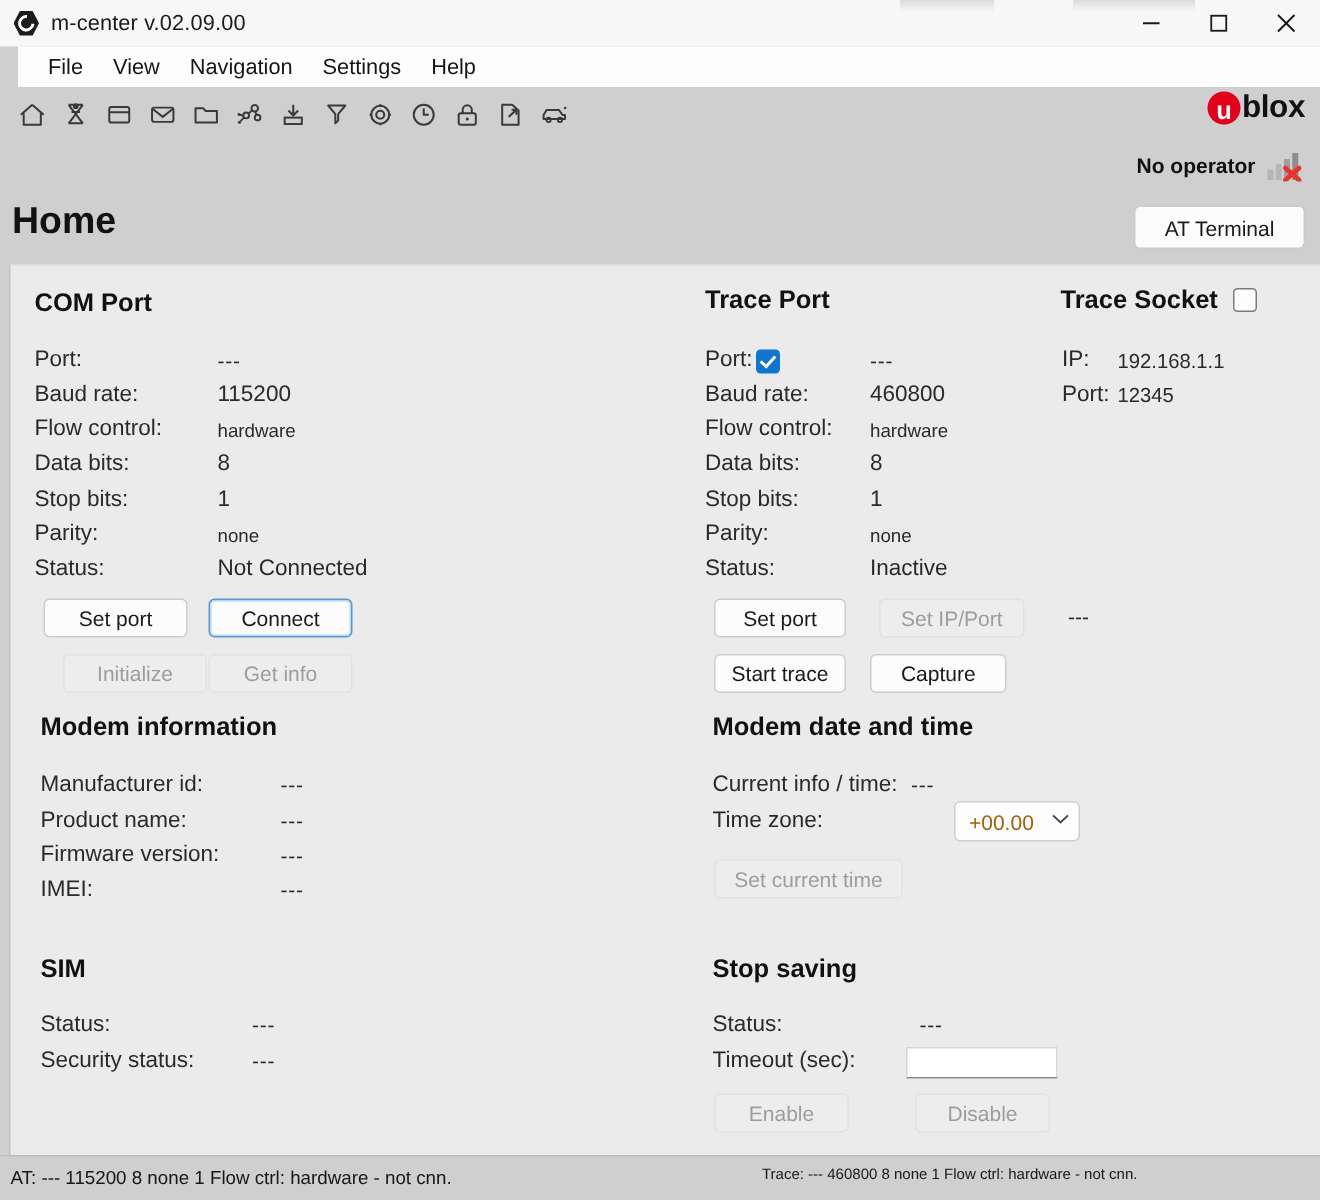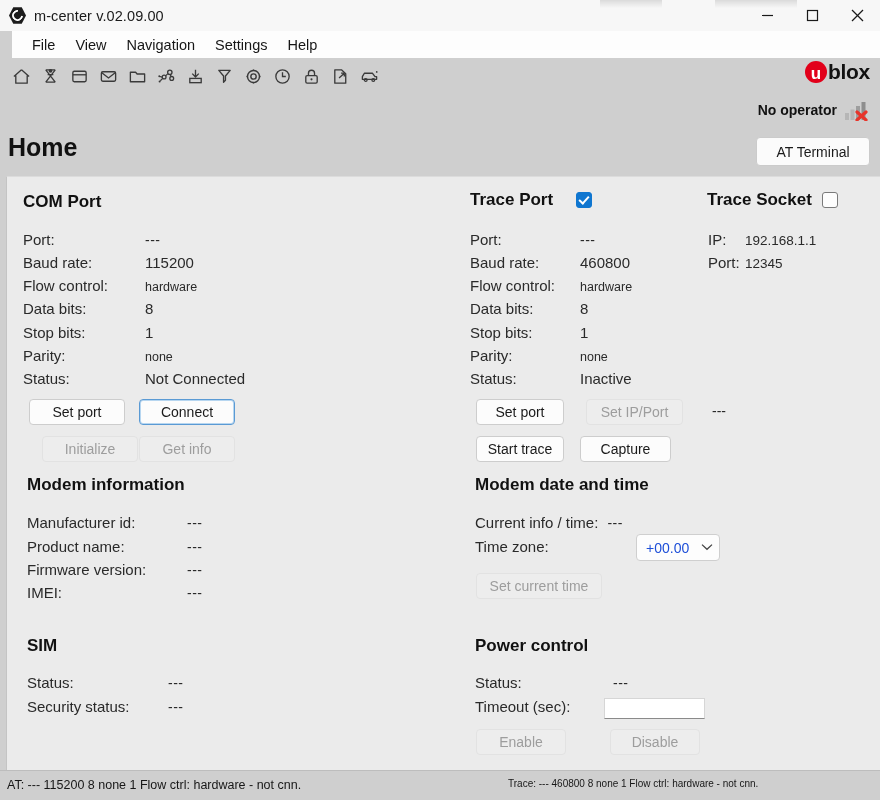--- a/index.html
+++ b/index.html
@@ -208,21 +208,21 @@
   }
 
   
   .select {
     width: 84px; height: 27px;
     background: #fdfdfd;
     border: 1px solid #cfcfcf; border-radius: 4px;
     display: flex; align-items: center;
     box-sizing: border-box;
     padding: 0 6px 0 9px;
-    font-size: 14px; color: #1d4ed8;
+    font-size: 14px; color: #a16207;
     justify-content: space-between;
     cursor: default;
   }
   .select .chev { color: #444; font-size: 11px; line-height: 1; }
 
   
   .tinput {
     width: 101px; height: 21px;
     background: #fff;
     border: 1px solid #d6d6d6;
@@ -468,21 +468,21 @@
         <span class="k" style="width:141px;">Status:</span>
         <span class="v dash">---</span>
       </div>
       <div class="kv" style="position:absolute; left:4px; top:521px;">
         <span class="k" style="width:141px;">Security status:</span>
         <span class="v dash">---</span>
       </div>
     </div>
 
     <div class="col col-mid">
-      <div style="position:absolute; left:0; top:13px; display:flex; align-items:center; gap:23px;">
+      <div style="position:absolute; left:0; top:13px; display:flex; align-items:center; gap:23px;flex-direction:column;">
         <span class="group-title">Trace Port</span>
         <span class="cbox checked"></span>
       </div>
 
       <div class="kv" style="position:absolute; left:0; top:54px;">
         <span class="k" style="width:110px;">Port:</span>
         <span class="v dash">---</span>
       </div>
       <div class="kv" style="position:absolute; left:0; top:77px;">
         <span class="k" style="width:110px;">Baud rate:</span>
@@ -525,21 +525,21 @@
       <div class="select" style="position:absolute; left:166px; top:357px;">
         <span>+00.00</span>
         <span class="chev">
           <svg width="12" height="8" viewBox="0 0 12 8">
               <path d="M1 1.6 L6 6.3 L11 1.6" fill="none" stroke="currentColor" stroke-width="1.3"></path>
             </svg>
         </span>
       </div>
       <div class="btn disabled" style="position:absolute; left:6px; top:396px; width:126px;">Set current time</div>
 
-      <div class="group-title" style="position:absolute; left:5px; top:459px;">Power control</div>
+      <div class="group-title" style="position:absolute; left:5px; top:459px;">Stop saving</div>
       <div class="kv" style="position:absolute; left:5px; top:497px;">
         <span class="k" style="width:138px;">Status:</span>
         <span class="v dash">---</span>
       </div>
       <div class="kv" style="position:absolute; left:5px; top:521px;">
         <span class="k">Timeout (sec):</span>
       </div>
       <input class="tinput" type="text" style="position: absolute; left: 134px; top: 521px;" value="">
       <div class="btn disabled" style="position:absolute; left:6px; top:552px; width:90px;">Enable</div>
       <div class="btn disabled" style="position:absolute; left:140px; top:552px; width:90px;">Disable</div>

